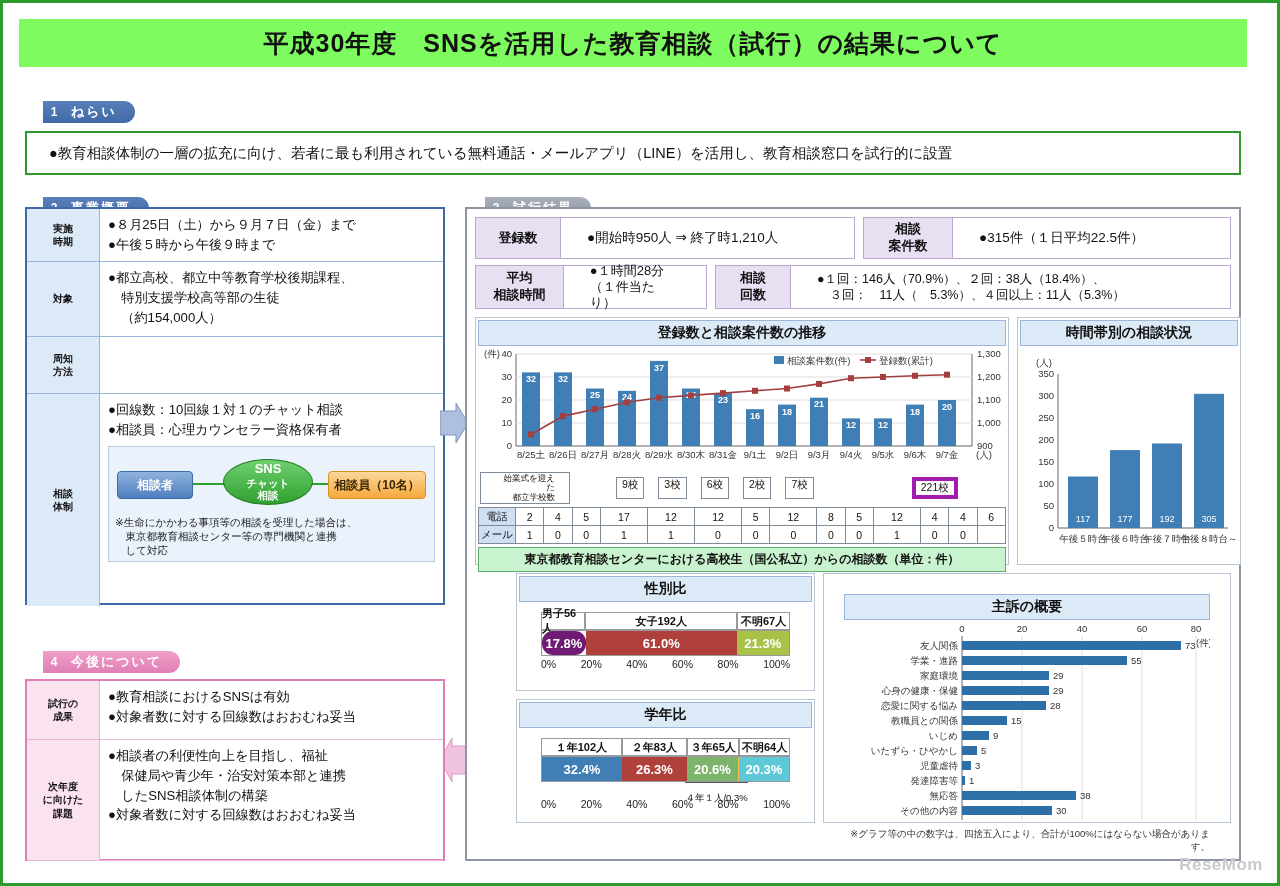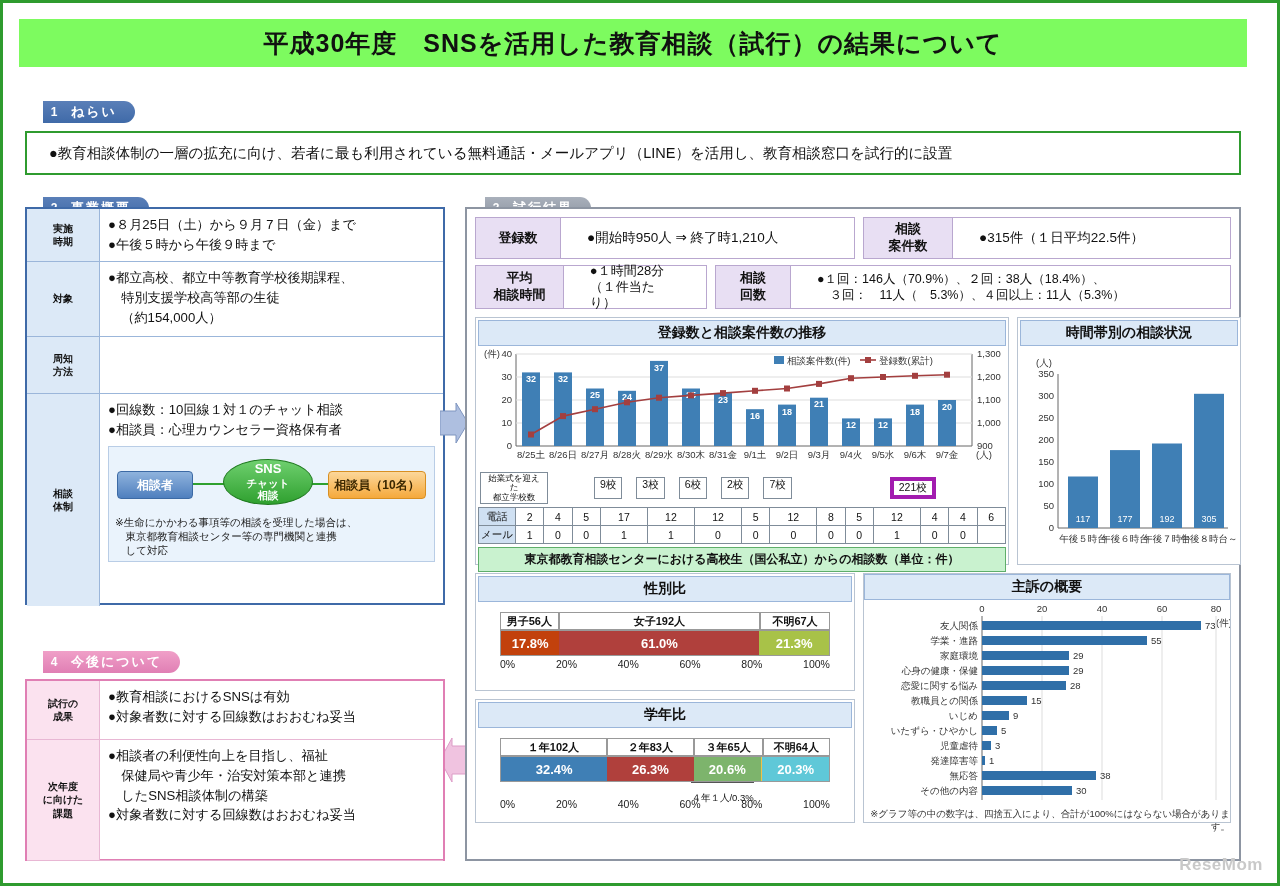--- a/index.html
+++ b/index.html
@@ -281,21 +281,21 @@
               <text x="373" y="112">9/4火</text>
               <text x="405" y="112">9/5水</text>
             <text x="437" y="112">9/6木</text>
               <text x="469" y="112">9/7金</text>
           </g>
           <text class="axis-lbl" x="498" y="112">(人)</text>
         </svg>
 
         
         <div style="display:flex;align-items:center;margin:2px 0 0 2px;">
-          <div style="border:1px solid #7f8c99;font-size:8.5px;line-height:1.1;padding:1px 3px;white-space:pre-line;text-align:center;width:60px;">始業式を迎えた
+          <div style="border:1px solid #7f8c99;font-size:8.5px;line-height:1.1;padding:1px 14px;white-space:pre-line;text-align:right;width:60px;">始業式を迎えた
 都立学校数</div>
           <div style="display:flex;gap:14px;margin-left:46px;font-size:10.5px;">
             <span style="border:1px solid #7f8c99;padding:0 5px;">9校</span>
             <span style="border:1px solid #7f8c99;padding:0 5px;">3校</span>
             <span style="border:1px solid #7f8c99;padding:0 5px;">6校</span>
             <span style="border:1px solid #7f8c99;padding:0 5px;">2校</span>
             <span style="border:1px solid #7f8c99;padding:0 5px;">7校</span>
             <span style="border:4px solid #a21caf;padding:0 5px;margin-left:84px;">221校</span>
           </div>
         </div>
@@ -373,34 +373,34 @@
           <g class="axis-lbl" text-anchor="middle" font-size="8.6">
             <text x="63" y="196">午後５時台</text>
               <text x="105" y="196">午後６時台</text>
             <text x="147" y="196">午後７時台</text>
               <text x="189" y="196">午後８時台～</text>
           </g>
         </svg>
       </div>
     </div>
 
-    <div style="display:flex;gap:8px;margin-top:8px;">
+    <div style="display:flex;gap:8px;margin-top:8px;margin-left:41px;">
 
       <div style="width:384px;">
 
         <div class="card" style="height:118px;padding:2px;">
           <div class="sub-title">性別比</div>
           <div style="padding:10px 22px 0 22px;">
             <div class="seg-cap">
               <div style="width:17.8%">男子56人</div>
               <div style="width:61.0%">女子192人</div>
               <div style="width:21.2%">不明67人</div>
             </div>
             <div class="seg-wrap">
-              <div class="seg" style="width:17.8%;background:#c2410c;">17.8%</div>
+              <div class="seg" style="width:17.8%;background:#701a75;border-radius:11px;">17.8%</div>
               <div class="seg" style="width:61.0%;background:#b0403c;">61.0%</div>
               <div class="seg" style="width:21.2%;background:#a8c248;">21.3%</div>
             </div>
             <div class="ticks">
               <span>0%</span>
                 <span>20%</span>
               <span>40%</span>
                 <span>60%</span>
               <span>80%</span>
                 <span>100%</span>
@@ -432,21 +432,21 @@
                 <span>20%</span>
               <span>40%</span>
                 <span>60%</span>
               <span>80%</span>
                 <span>100%</span>
             </div>
           </div>
         </div>
       </div>
 
-      <div class="card" style="flex:1;height:250px;padding:0;">
+      <div class="card" style="flex:1;height:250px;padding:20px;">
         <div class="sub-title">主訴の概要</div>
         <svg width="366" height="208" viewBox="0 0 366 208">
 
           <g class="axis-lbl" text-anchor="middle" font-size="9">
             <text x="118" y="12">0</text>
               <text x="178" y="12">20</text>
               <text x="238" y="12">40</text>
             <text x="298" y="12">60</text>
               <text x="352" y="12">80</text>
           </g>

